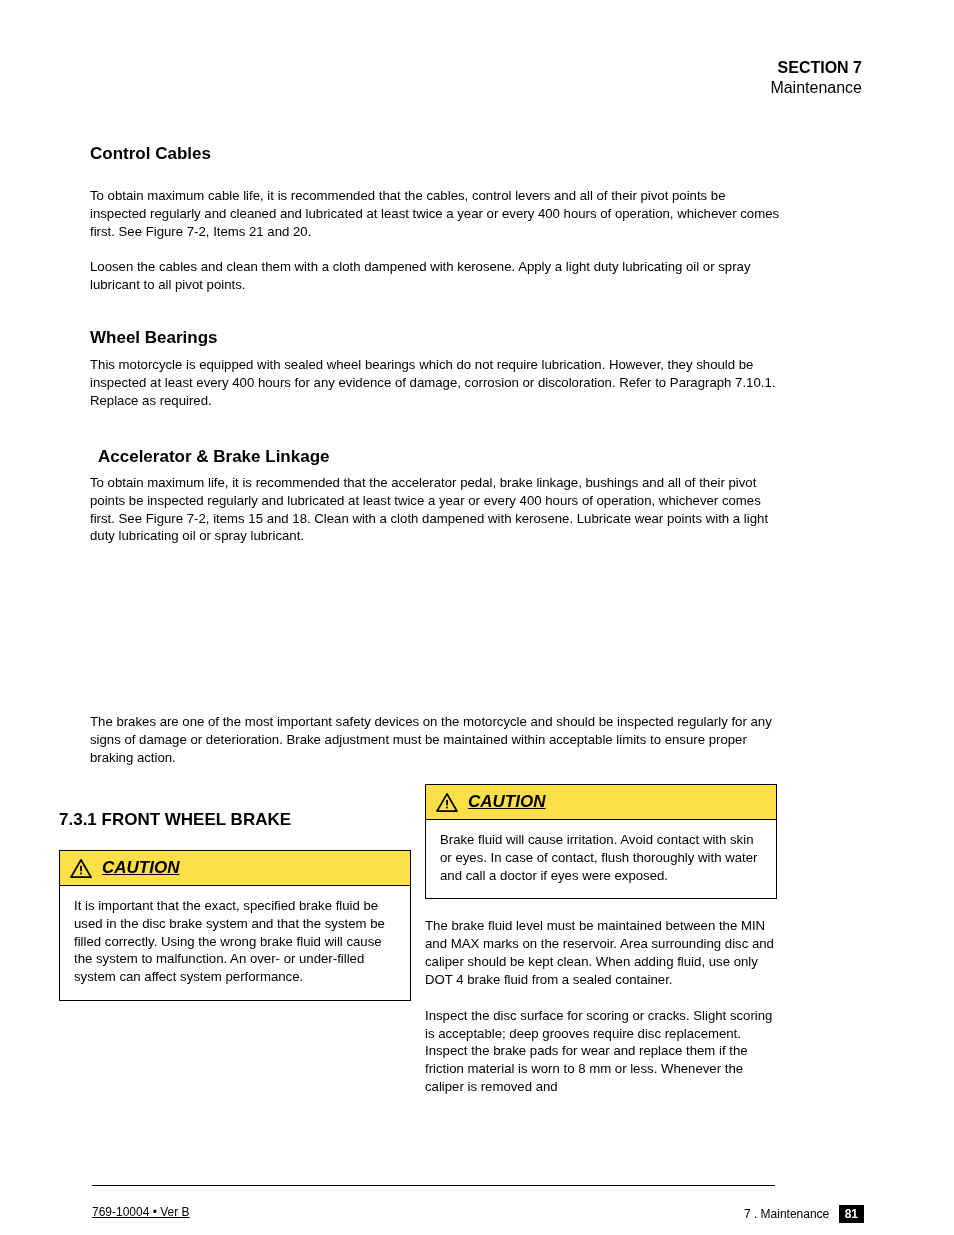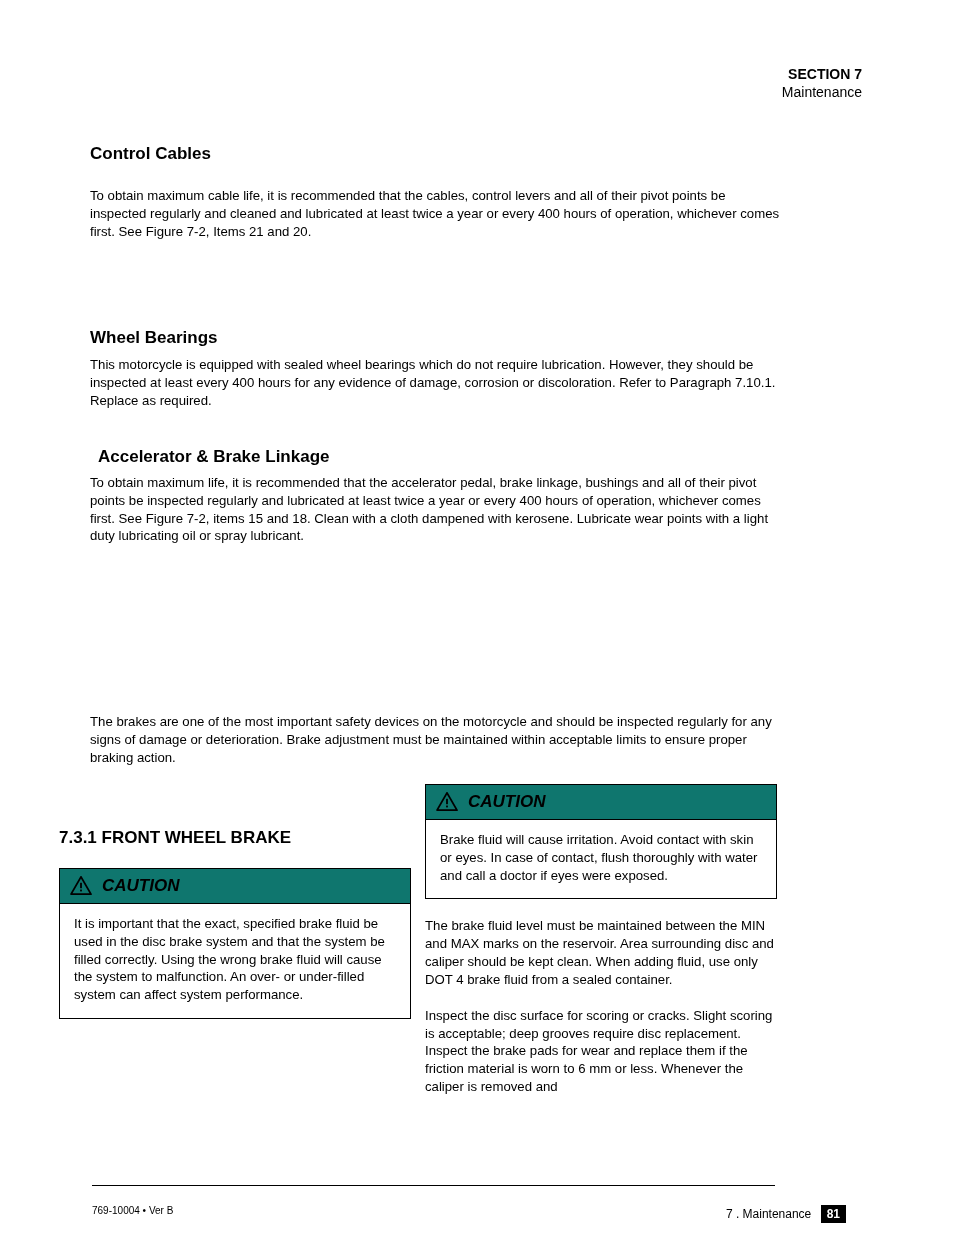--- a/index.html
+++ b/index.html
@@ -17,23 +17,22 @@
     position: relative;
     width: 954px;
     height: 1235px;
     padding: 70px 90px 0 90px;
   }
   .header {
     position: absolute;
     top: 58px;
     right: 92px;
     text-align: right;
-    font-size: 14px;
+    font-size: 16px;
     line-height: 1.25;
-    margin-top: 8px;
   }
   .header .sec { font-weight: 700; }
   .section-title {
     position: absolute;
     top: 122px;
     left: 90px;
     font-size: 22px;
     font-weight: 700;
   }
   .subhead {
@@ -78,25 +77,26 @@
     font-size: 17px;
     font-weight: 700;
     margin-bottom: 20px;
   }
   .caution-box {
     border: 1.5px solid #000;
     width: 352px;
     background: #fff;
   }
   .caution-header {
-    background: #0f766e;
+    background: #fde047;
     display: flex;
-    align-items: flex-start;
+    align-items: flex-end;
     padding: 7px 10px 7px 10px;
     border-bottom: 1.5px solid #000;
+    text-decoration: underline;
   }
   .tri-icon {
     width: 22px; height: 19px;
     margin-right: 10px;
     flex: 0 0 auto;
   }
   .caution-word {
     font-size: 17px;
     font-weight: 700;
     font-style: italic;
@@ -104,39 +104,40 @@
   .caution-body {
     padding: 11px 14px 14px 14px;
     font-size: 13.2px;
     line-height: 1.35;
   }
   .col-right-text {
     font-size: 13.2px;
     line-height: 1.35;
     margin-top: 18px;
   }
-  .col-left { margin-top: 44px; padding-left: 19px; }
+  .col-left { margin-top: 26px; padding-left: 19px; }
 
   .hr {
     position: absolute;
     left: 92px;
     top: 1185px;
     width: 683px;
     height: 0;
     border-top: 1px solid #000;
   }
   .footer-left {
     position: absolute;
     left: 92px;
     top: 1205px;
-    font-size: 10px;
+    font-size: 12px;
+    text-decoration: underline;
   }
   .footer-right {
     position: absolute;
-    right: 108px;
+    right: 90px;
     top: 1205px;
     font-size: 12px;
     text-align: right;
   }
   .page-box {
     display: inline-block;
     background: #000;
     color: #fff;
     font-weight: 700;
     padding: 2px 6px;
@@ -150,20 +151,21 @@
 <div class="page">
 
   <div class="header">
     <div class="sec">SECTION 7</div>
     <div>Maintenance</div>
   </div>
 
 
   <div class="subhead sub1">Control Cables</div>
   <div class="body-text t1">To obtain maximum cable life, it is recommended that the cables, control levers and all of their pivot points be inspected regularly and cleaned and lubricated at least twice a year or every 400 hours of operation, whichever comes first. See Figure 7-2, Items 21 and 20.</div>
+  <div class="body-text t2">Loosen the cables and clean them with a cloth dampened with kerosene. Apply a light duty lubricating oil or spray lubricant to all pivot points.</div>
 
   <div class="subhead sub2">Wheel Bearings</div>
   <div class="body-text t3">This motorcycle is equipped with sealed wheel bearings which do not require lubrication. However, they should be inspected at least every 400 hours for any evidence of damage, corrosion or discoloration. Refer to Paragraph 7.10.1. Replace as required.</div>
 
   <div class="subhead sub3">Accelerator &amp; Brake Linkage</div>
   <div class="body-text t4">To obtain maximum life, it is recommended that the accelerator pedal, brake linkage, bushings and all of their pivot points be inspected regularly and lubricated at least twice a year or every 400 hours of operation, whichever comes first. See Figure 7-2, items 15 and 18. Clean with a cloth dampened with kerosene. Lubricate wear points with a light duty lubricating oil or spray lubricant.</div>
 
   <div class="body-text t5">The brakes are one of the most important safety devices on the motorcycle and should be inspected regularly for any signs of damage or deterioration. Brake adjustment must be maintained within acceptable limits to ensure proper braking action.</div>
 
   <div class="columns">
@@ -189,21 +191,21 @@
           <svg class="tri-icon" viewBox="0 0 24 21">
             <path d="M12 1 L23 20 L1 20 Z" fill="none" stroke="#000" stroke-width="2" stroke-linejoin="round"></path>
             <rect x="11" y="7.5" width="2" height="6" fill="#000"></rect>
             <rect x="11" y="15" width="2" height="2" fill="#000"></rect>
           </svg>
           <span class="caution-word">CAUTION</span>
         </div>
         <div class="caution-body">Brake fluid will cause irritation. Avoid contact with skin or eyes. In case of contact, flush thoroughly with water and call a doctor if eyes were exposed.</div>
       </div>
       <div class="col-right-text">The brake fluid level must be maintained between the MIN and MAX marks on the reservoir. Area surrounding disc and caliper should be kept clean. When adding fluid, use only DOT 4 brake fluid from a sealed container.</div>
-      <div class="col-right-text">Inspect the disc surface for scoring or cracks. Slight scoring is acceptable; deep grooves require disc replacement. Inspect the brake pads for wear and replace them if the friction material is worn to 6 mm or less. Whenever the caliper is removed and</div>
+      <div class="col-right-text">Inspect the disc surface for scoring or cracks. Slight scoring is acceptable; deep grooves require disc replacement. Inspect the brake pads for wear and replace them if the friction material is worn to 8 mm or less. Whenever the caliper is removed and</div>
     </div>
 
   </div>
 
   <div class="hr"></div>
   <div class="footer-left">769-10004 • Ver B</div>
   <div class="footer-right">
     <span>7 . Maintenance</span>
     <span class="page-box">81</span>
   </div>

